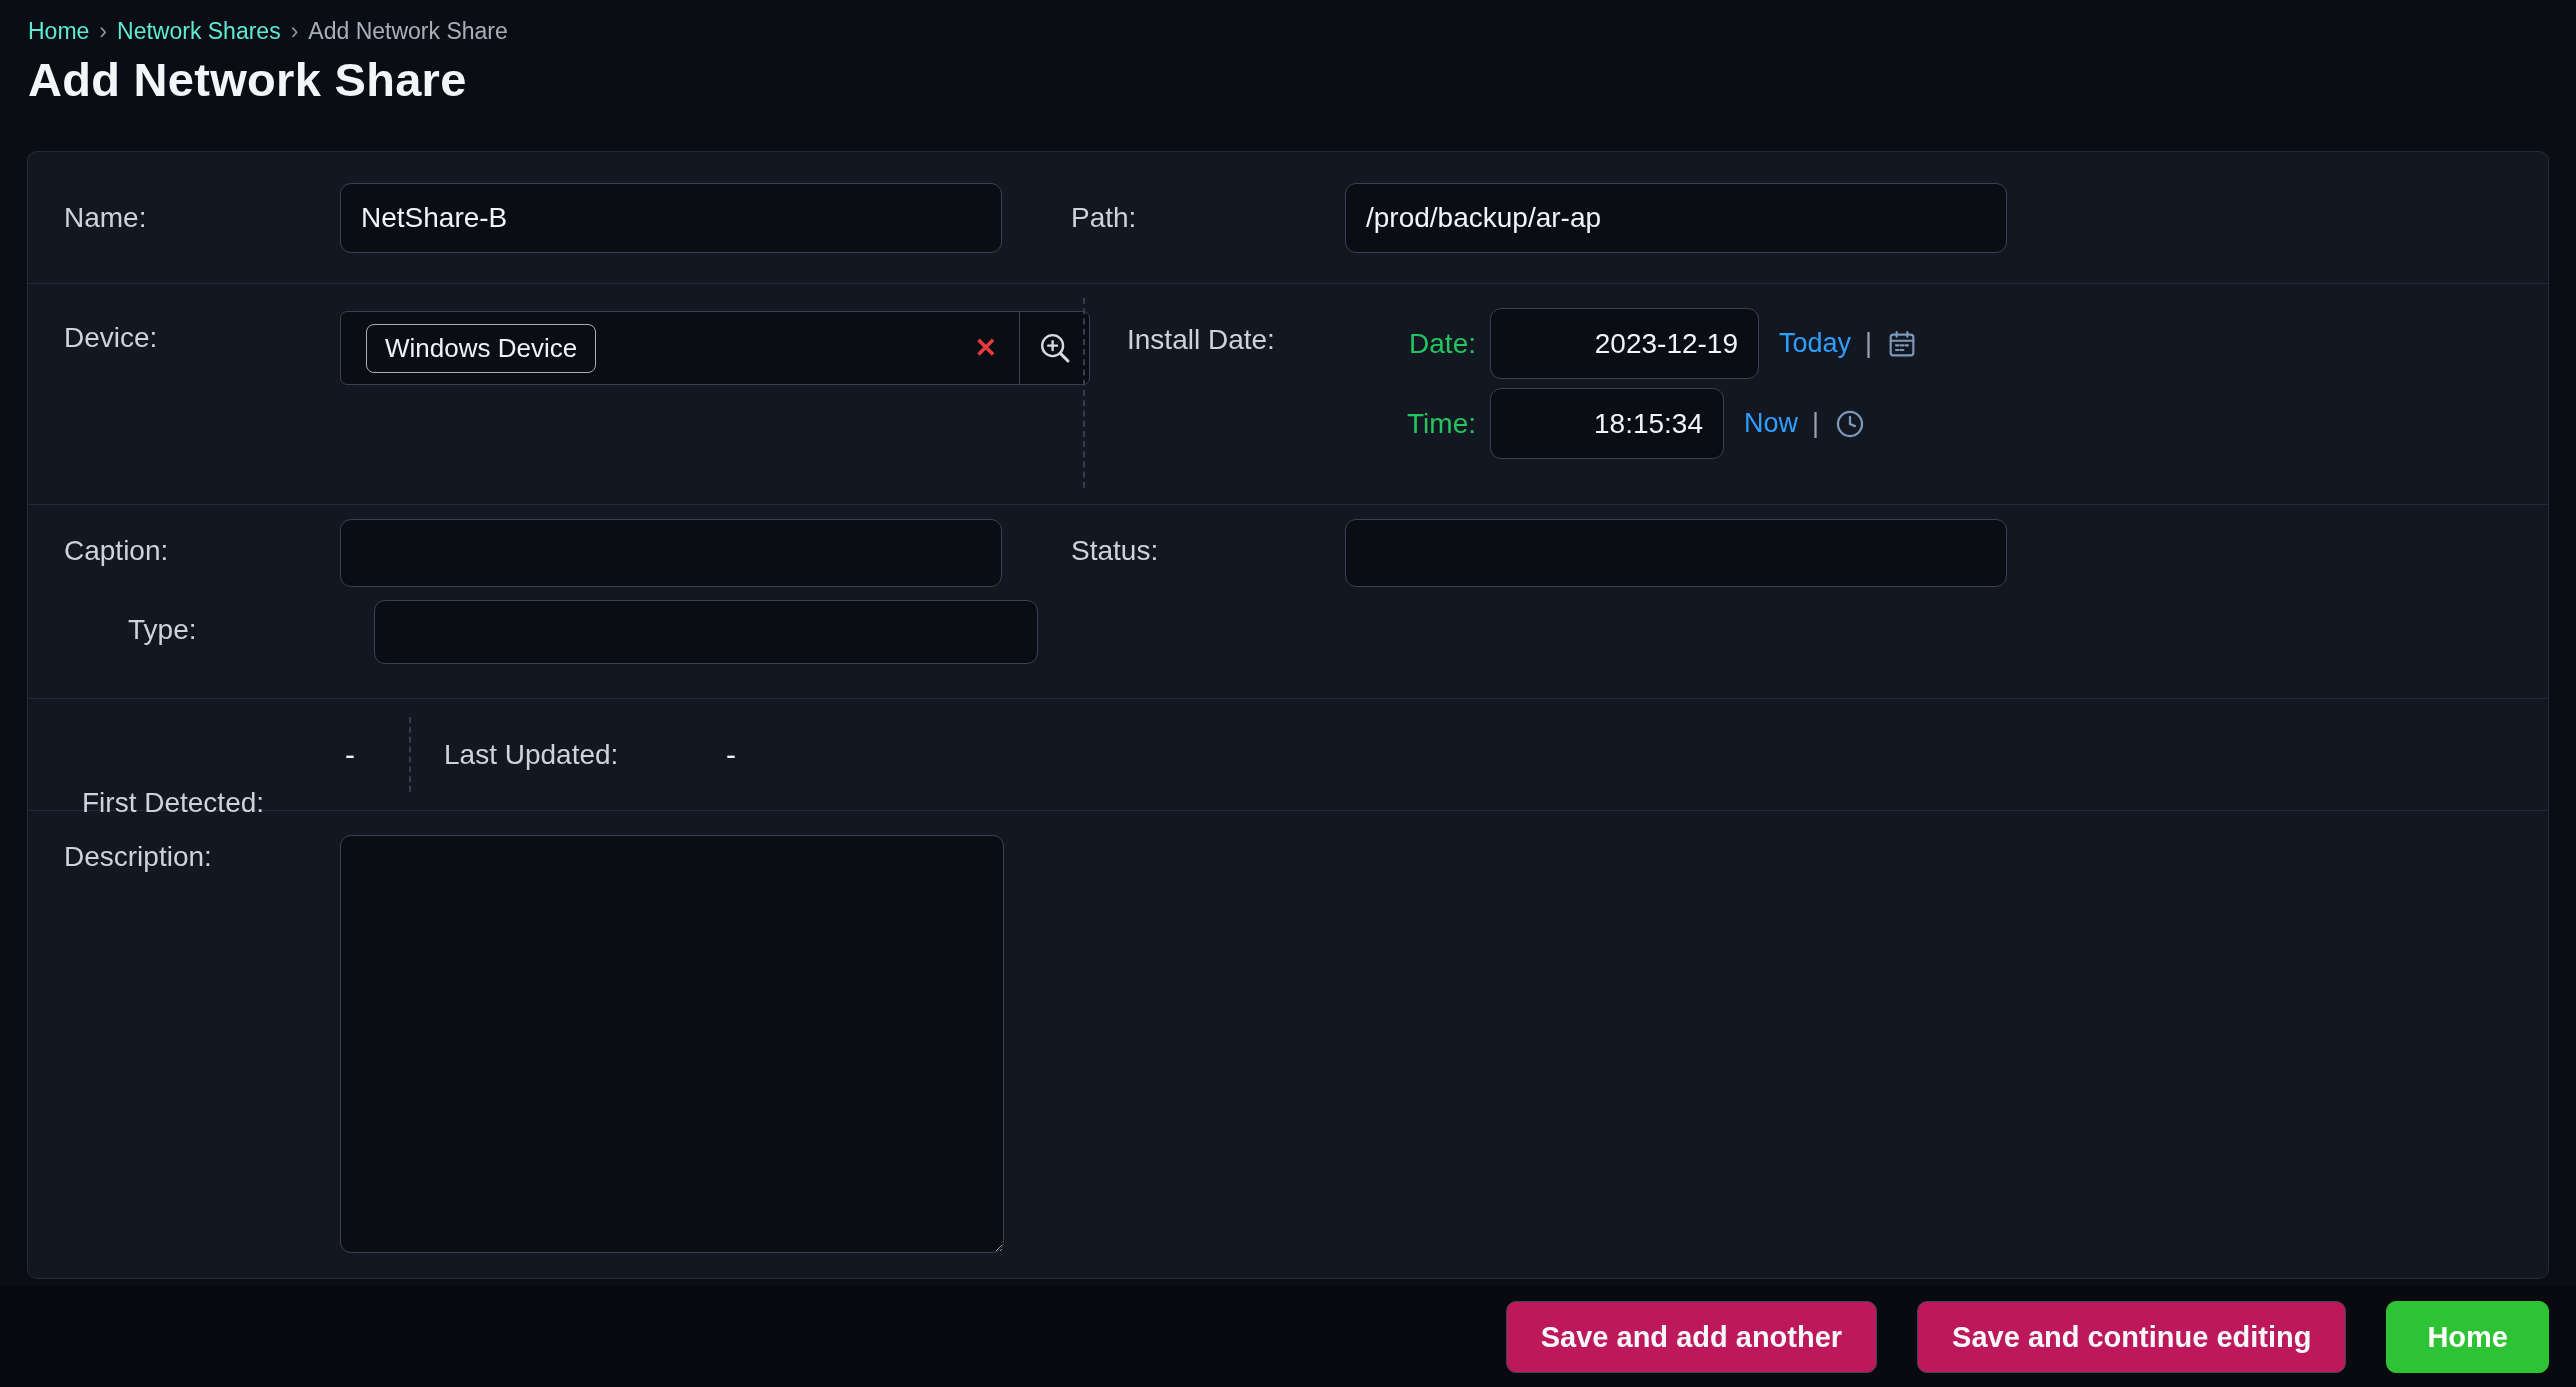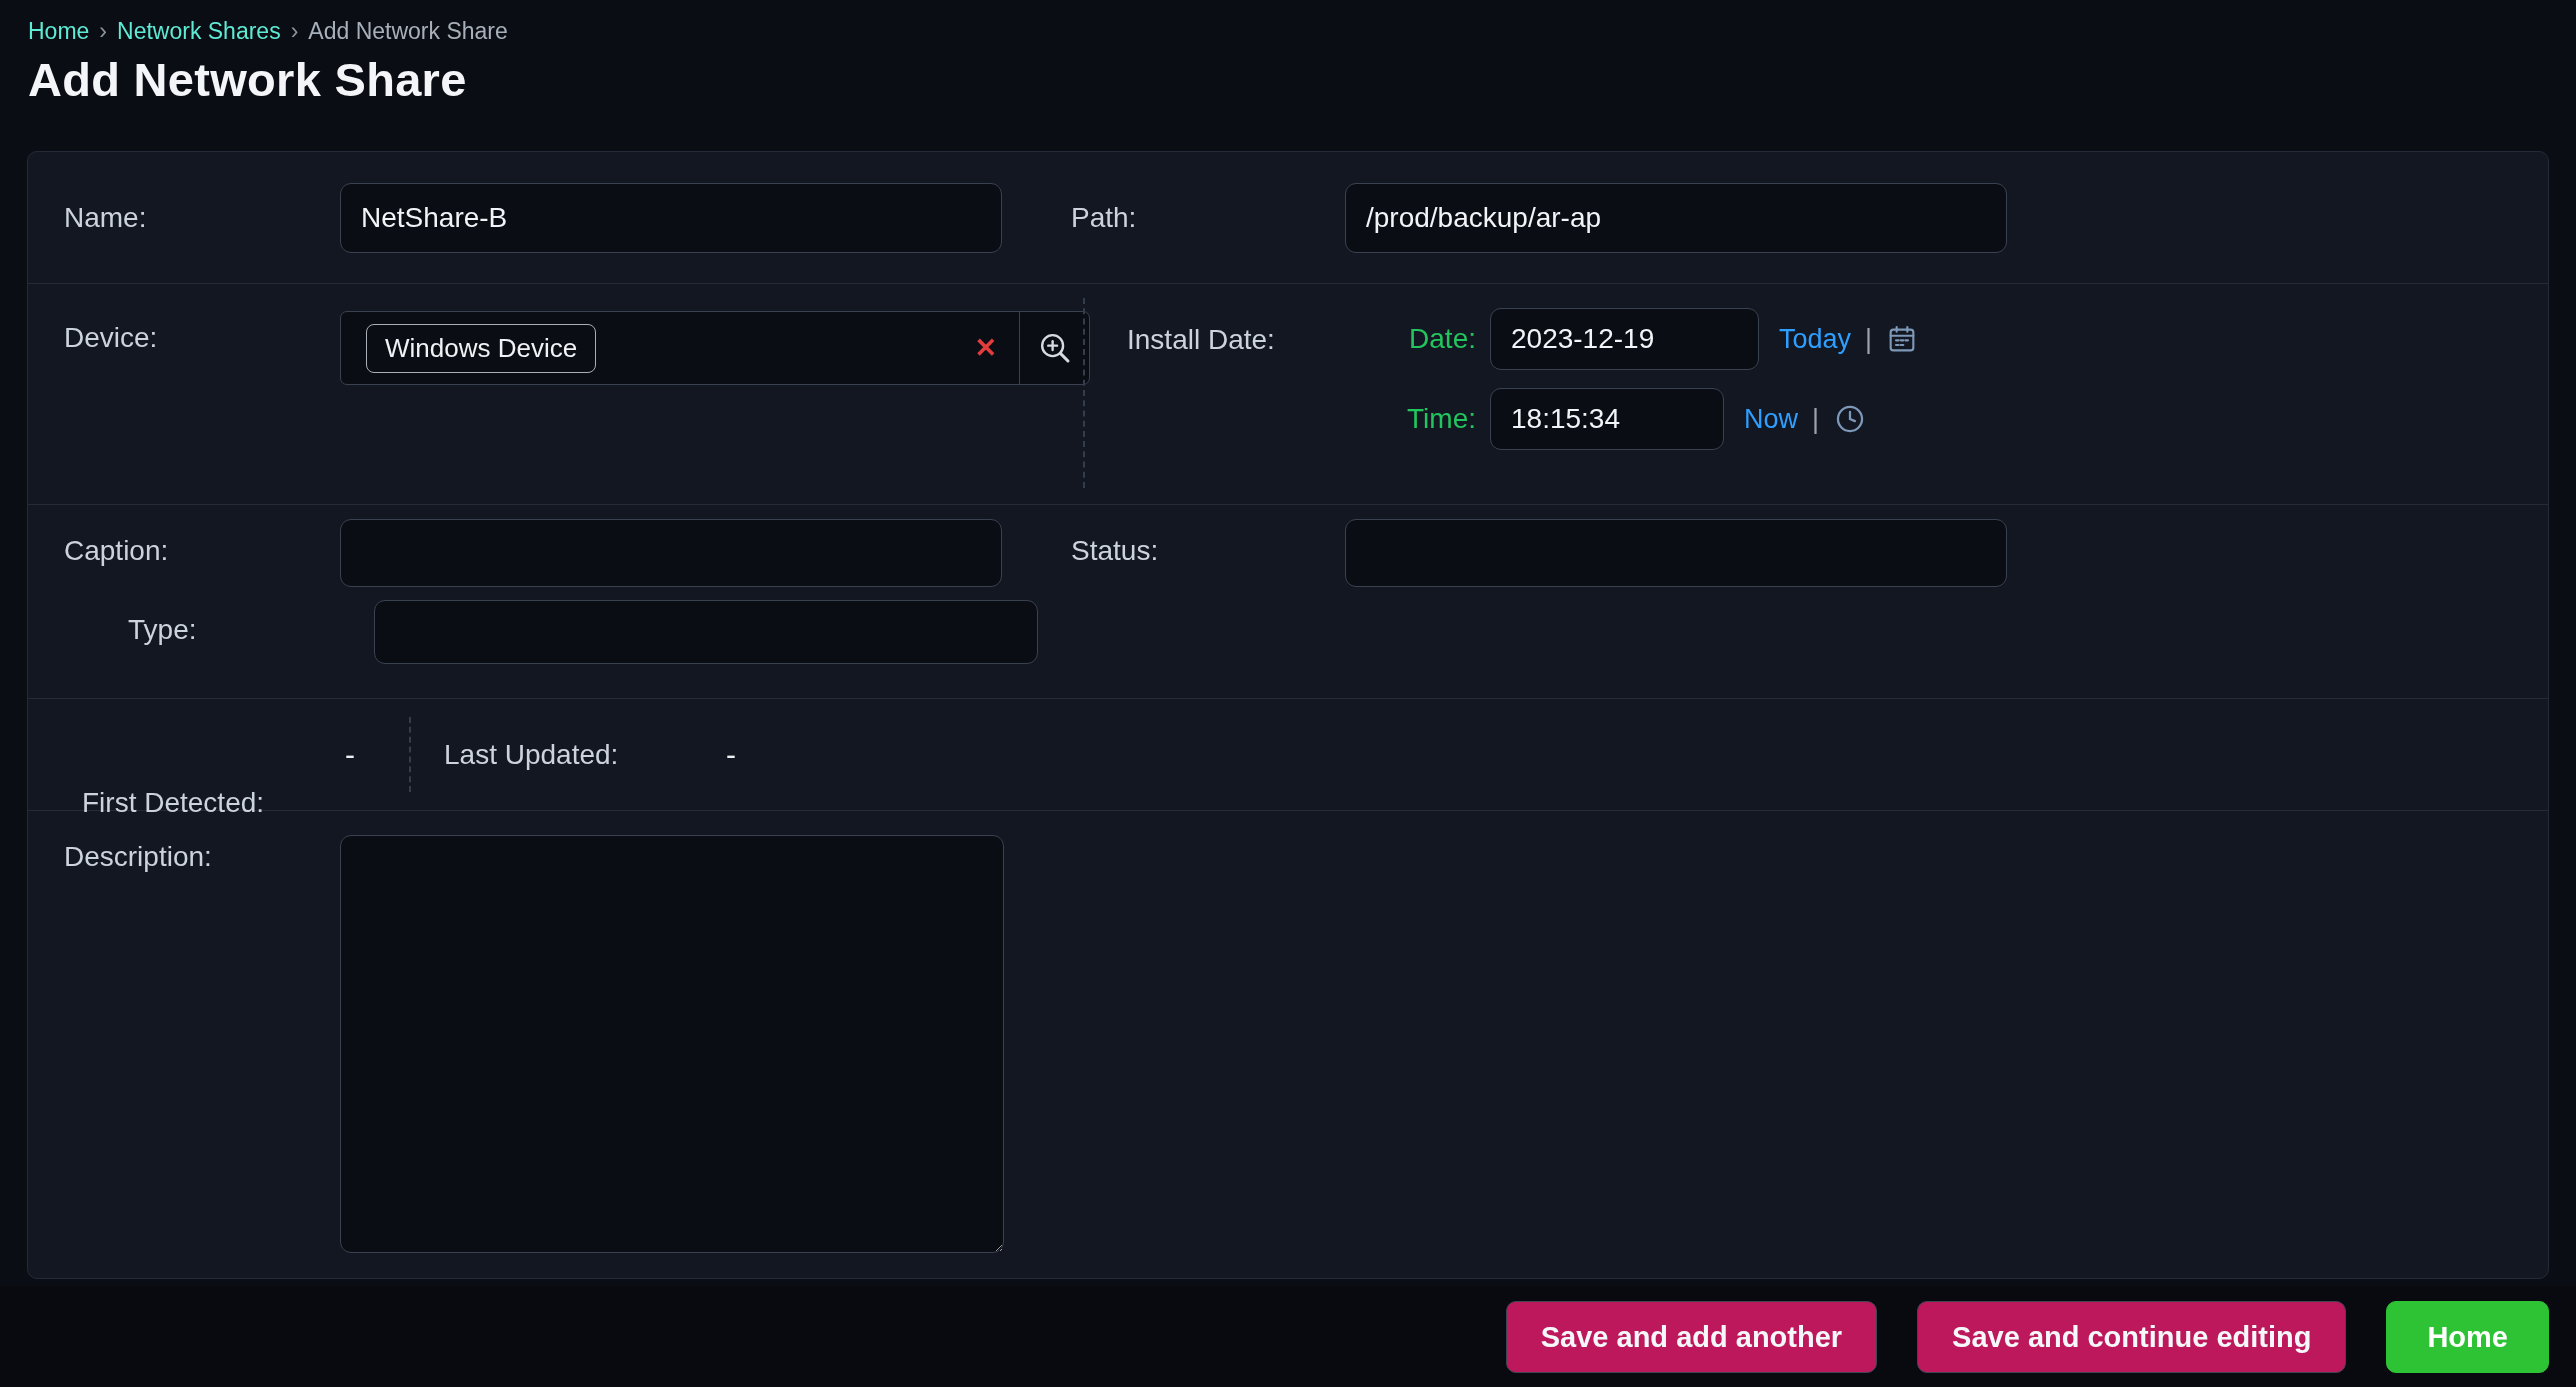--- a/index.html
+++ b/index.html
@@ -89,21 +89,21 @@
   .row2 .vdash { left: 1055px; top: 14px; bottom: 16px; }
   .install-label { left: 1099px; top: 40px; }
 
   .dt-line {
     position: absolute; left: 1289px;
     display: flex; align-items: center; gap: 14px;
   }
   .dt-line.date { top: 24px; }
   .dt-line.time { top: 104px; }
   .dt-label { width: 159px; text-align: right; font-size: 28px; color: #22c55e; }
-  .dt-input { height: 62px; border-radius: 10px; }
+  .dt-input { height: 71px; border-radius: 10px; text-align: right; }
   .dt-input.date-w { width: 269px; }
   .dt-input.time-w { width: 234px; }
   .dt-link { color: #2e9fff; font-size: 27px; text-decoration: none; margin-left: 6px; cursor: pointer; }
   .dt-pipe { color: #9aa3ad; font-size: 27px; }
   .dt-icon { color: #7e99b8; cursor: pointer; display: flex; align-items: center; }
 
   
   .caption-label { left: 36px; top: 30px; }
   .caption-input { position: absolute; left: 312px; top: 14px; width: 662px; height: 68px; }
   .status-label  { left: 1043px; top: 30px; }

